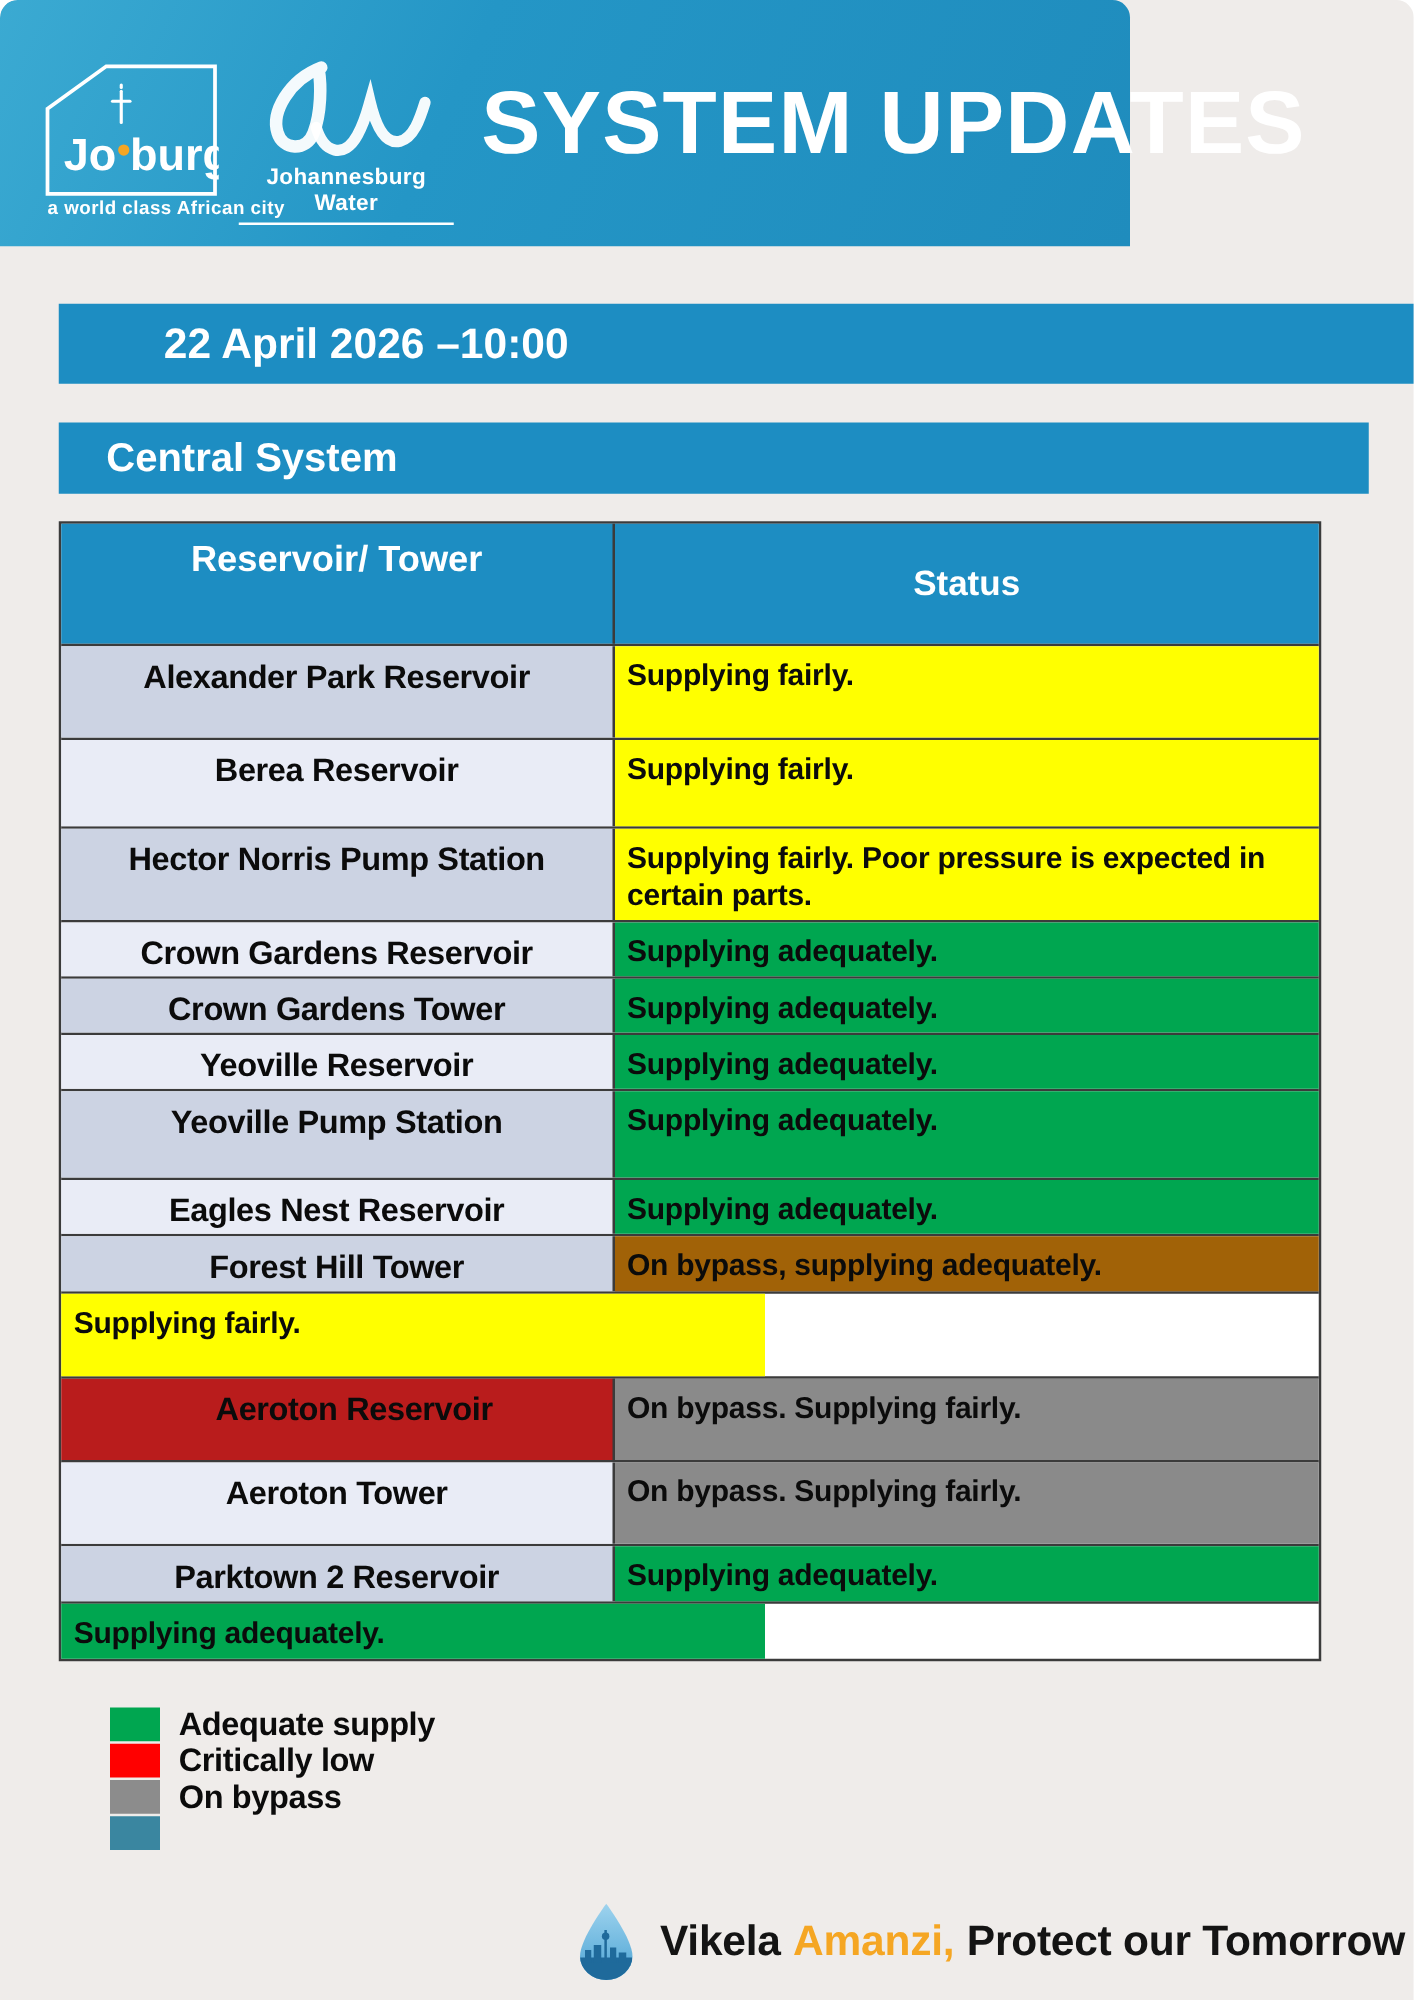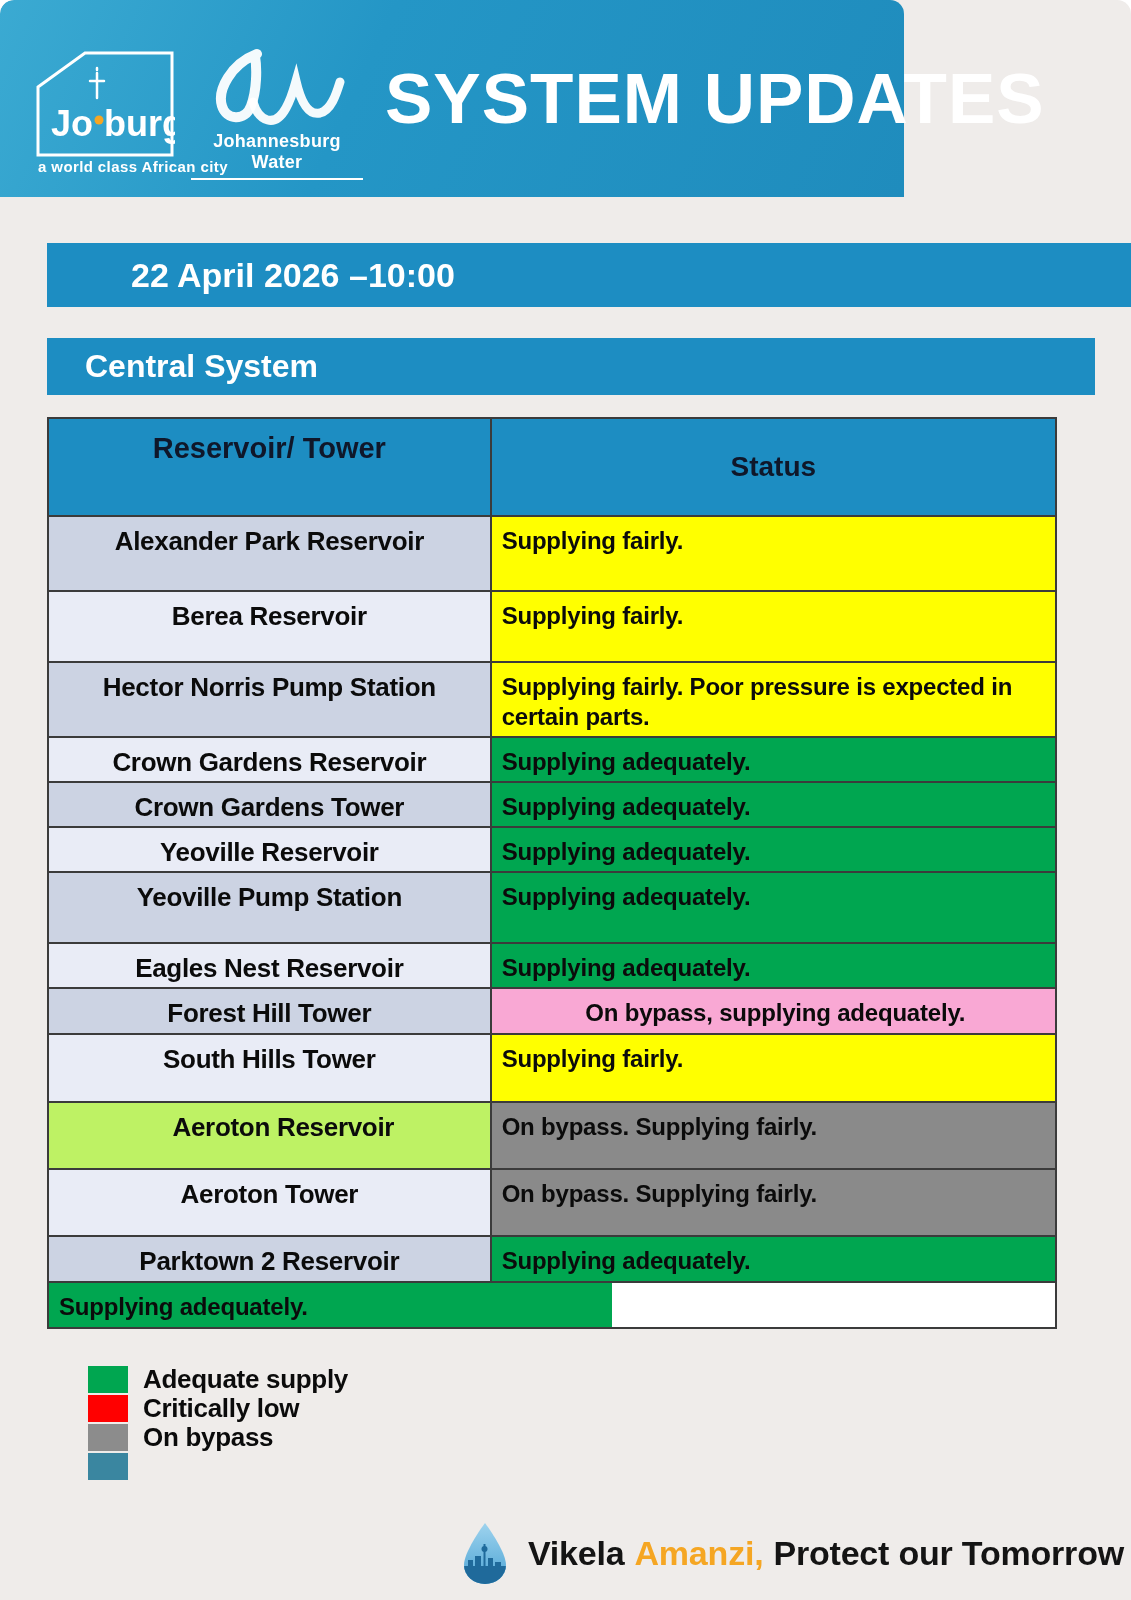--- a/index.html
+++ b/index.html
@@ -32,21 +32,21 @@
   }
   
   .bar{position:absolute;left:47px;width:1010px;background:#1D8DC2;color:#ffffff;font-weight:700;display:flex;align-items:center;}
   .date-bar{top:243px;height:64px;font-size:34px;padding-left:84px;}
   .system-bar{top:338px;height:57px;font-size:32px;padding-left:38px;}
   
   .status-table{
     position:absolute;left:47px;top:417px;width:1010px;
     border:2px solid #3B3B3B;box-sizing:border-box;background:#fff;
   }
-  .t-header{display:flex;background:#1D8DC2;color:#0f172a;font-weight:700;height:96px;box-sizing:border-box;}
+  .t-header{display:flex;background:#1D8DC2;color:#ffffff;font-weight:700;height:96px;box-sizing:border-box;}
   .t-header .c1{width:44%;text-align:center;padding-top:13px;font-size:29px;box-sizing:border-box;border-right:2px solid #3B3B3B;}
   .t-header .c2{width:56%;text-align:center;padding-top:32px;font-size:28px;box-sizing:border-box;}
   .t-row{display:flex;border-top:2px solid #3B3B3B;box-sizing:border-box;}
   .t-row .name-cell{
     width:44%;box-sizing:border-box;border-right:2px solid #3B3B3B;
     display:flex;justify-content:center;align-items:flex-start;
     padding-top:9px;font-size:26px;font-weight:700;color:#0b0b0b;letter-spacing:-.3px;
   }
   .t-row .status-cell{
     width:56%;box-sizing:border-box;
@@ -141,30 +141,29 @@
       <div class="status-cell" style="background: rgb(0, 166, 80);">Supplying adequately.</div>
     </div>
 
     <div class="t-row" style="min-height: 45px;">
       <div class="name-cell" style="background: rgb(233, 236, 246);">Eagles Nest Reservoir</div>
       <div class="status-cell" style="background: rgb(0, 166, 80);">Supplying adequately.</div>
     </div>
 
     <div class="t-row" style="min-height: 46px;">
       <div class="name-cell" style="background: rgb(204, 211, 227);">Forest Hill Tower</div>
-      <div class="status-cell" style="background: #f9a8d4; text-align: center;">On bypass, supplying adequately.</div>
+      <div class="status-cell" style="background: #a16207;">On bypass, supplying adequately.</div>
     </div>
 
     <div class="t-row" style="min-height: 68px;">
-      <div class="name-cell" style="background: rgb(233, 236, 246);">South Hills Tower</div>
       <div class="status-cell" style="background: rgb(255, 255, 0);">Supplying fairly.</div>
     </div>
 
     <div class="t-row" style="min-height: 67px;">
-      <div class="name-cell" style="background: #bef264; padding-left: 28px;">Aeroton Reservoir</div>
+      <div class="name-cell" style="background: #b91c1c; padding-left: 28px;">Aeroton Reservoir</div>
       <div class="status-cell" style="background: rgb(138, 138, 138);">On bypass. Supplying fairly.</div>
     </div>
 
     <div class="t-row" style="min-height: 67px;">
       <div class="name-cell" style="background: rgb(233, 236, 246);">Aeroton Tower</div>
       <div class="status-cell" style="background: rgb(138, 138, 138);">On bypass. Supplying fairly.</div>
     </div>
 
     <div class="t-row" style="min-height: 46px;">
       <div class="name-cell" style="background: rgb(204, 211, 227);">Parktown 2 Reservoir</div>

